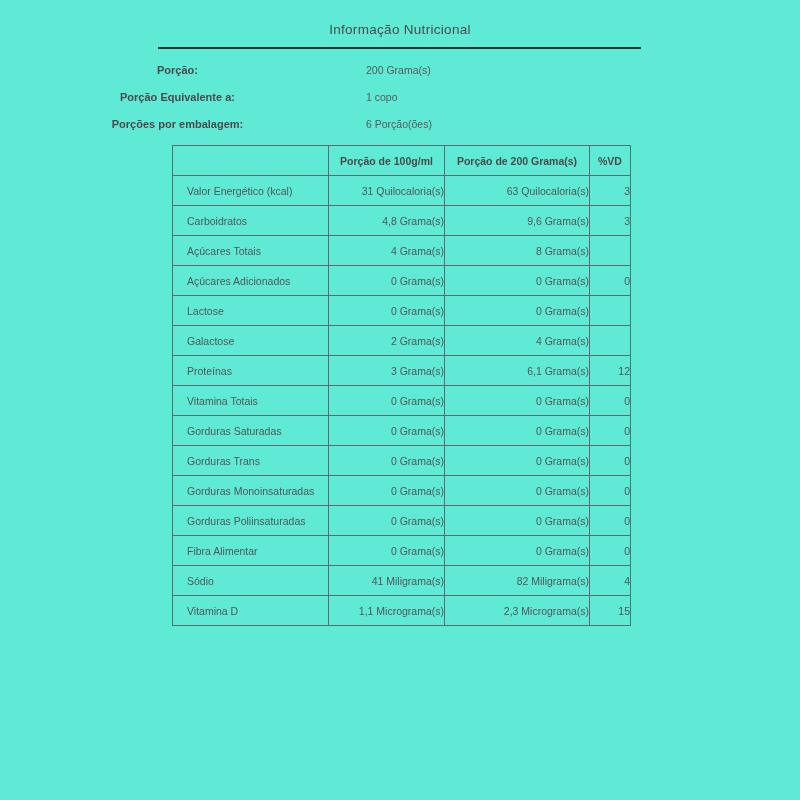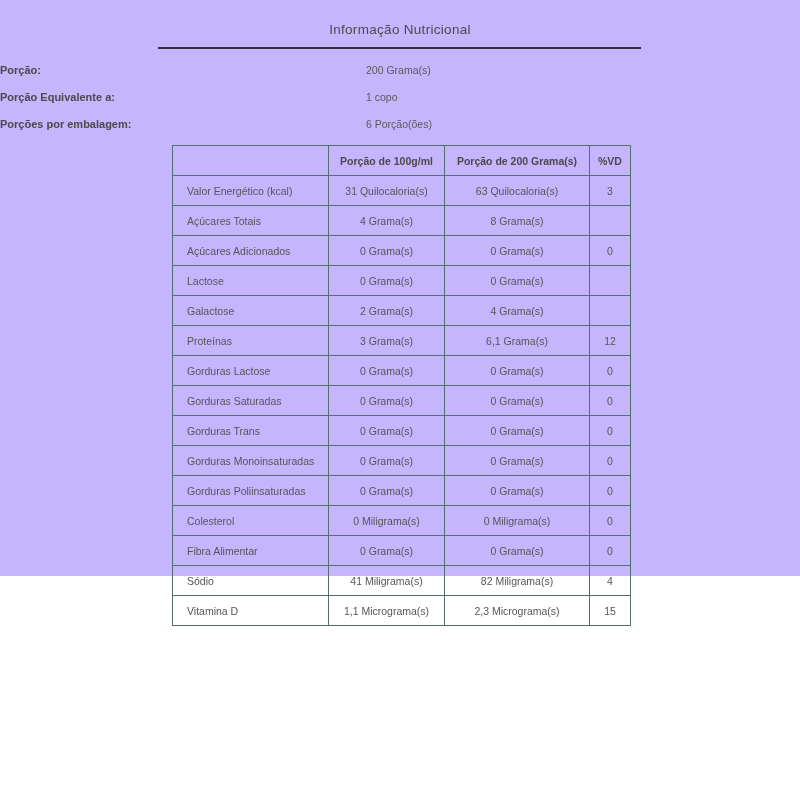--- a/index.html
+++ b/index.html
@@ -6,22 +6,22 @@
   html, body {
     width: 800px;
     height: 800px;
     background: #ffffff;
     font-family: "Liberation Sans", sans-serif;
     overflow: hidden;
   }
   .page {
     position: relative;
     width: 800px;
-    height: 576px;
-    background: #c4b5fd;
+    height: 800px;
+    background: #5eead4;
   }
   .title {
     padding-top: 22px;
     text-align: center;
     font-size: 13.5px;
     color: #4b4b4b;
     letter-spacing: 0.3px;
   }
   .title-rule {
     margin: 10px 0 0 158px;
@@ -33,21 +33,21 @@
     margin-top: 14px;
   }
   .info-row {
     display: flex;
     align-items: baseline;
     margin-bottom: 13px;
     line-height: 14px;
   }
   .info-label {
     width: 355px;
-    text-align: left;
+    text-align: center;
     font-weight: bold;
     font-size: 11px;
     color: #4a4a4a;
   }
   .info-value {
     margin-left: 11px;
     font-size: 10.5px;
     color: #5a5a5a;
   }
   table.nutrition {
@@ -70,21 +70,21 @@
     font-weight: bold;
     text-align: center;
     color: #4a4a4a;
     font-size: 10.5px;
   }
   td.td-label {
     text-align: left;
     padding-left: 14px;
   }
   td.td-val, td.td-vd {
-    text-align: center;
+    text-align: right;
   }
 </style>
 </head>
 <body>
 
 <div class="page">
 
   <div class="title">Informação Nutricional</div>
 
   <div class="title-rule"></div>
@@ -120,20 +120,26 @@
       </tr>
     </thead>
     <tbody>
         <tr>
           <td class="td-label">Valor Energético (kcal)</td>
           <td class="td-val">31 Quilocaloria(s)</td>
           <td class="td-val">63 Quilocaloria(s)</td>
           <td class="td-vd">3</td>
         </tr>
         <tr>
+          <td class="td-label">Carboidratos</td>
+          <td class="td-val">4,8 Grama(s)</td>
+          <td class="td-val">9,6 Grama(s)</td>
+          <td class="td-vd">3</td>
+        </tr>
+        <tr>
           <td class="td-label">Açúcares Totais</td>
           <td class="td-val">4 Grama(s)</td>
           <td class="td-val">8 Grama(s)</td>
           <td class="td-vd"></td>
         </tr>
         <tr>
           <td class="td-label">Açúcares Adicionados</td>
           <td class="td-val">0 Grama(s)</td>
           <td class="td-val">0 Grama(s)</td>
           <td class="td-vd">0</td>
@@ -150,21 +156,21 @@
           <td class="td-val">4 Grama(s)</td>
           <td class="td-vd"></td>
         </tr>
         <tr>
           <td class="td-label">Proteínas</td>
           <td class="td-val">3 Grama(s)</td>
           <td class="td-val">6,1 Grama(s)</td>
           <td class="td-vd">12</td>
         </tr>
         <tr>
-          <td class="td-label">Gorduras Lactose</td>
+          <td class="td-label">Vitamina Totais</td>
           <td class="td-val">0 Grama(s)</td>
           <td class="td-val">0 Grama(s)</td>
           <td class="td-vd">0</td>
         </tr>
         <tr>
           <td class="td-label">Gorduras Saturadas</td>
           <td class="td-val">0 Grama(s)</td>
           <td class="td-val">0 Grama(s)</td>
           <td class="td-vd">0</td>
         </tr>
@@ -177,26 +183,20 @@
         <tr>
           <td class="td-label">Gorduras Monoinsaturadas</td>
           <td class="td-val">0 Grama(s)</td>
           <td class="td-val">0 Grama(s)</td>
           <td class="td-vd">0</td>
         </tr>
         <tr>
           <td class="td-label">Gorduras Poliinsaturadas</td>
           <td class="td-val">0 Grama(s)</td>
           <td class="td-val">0 Grama(s)</td>
-          <td class="td-vd">0</td>
-        </tr>
-        <tr>
-          <td class="td-label">Colesterol</td>
-          <td class="td-val">0 Miligrama(s)</td>
-          <td class="td-val">0 Miligrama(s)</td>
           <td class="td-vd">0</td>
         </tr>
         <tr>
           <td class="td-label">Fibra Alimentar</td>
           <td class="td-val">0 Grama(s)</td>
           <td class="td-val">0 Grama(s)</td>
           <td class="td-vd">0</td>
         </tr>
         <tr>
           <td class="td-label">Sódio</td>

